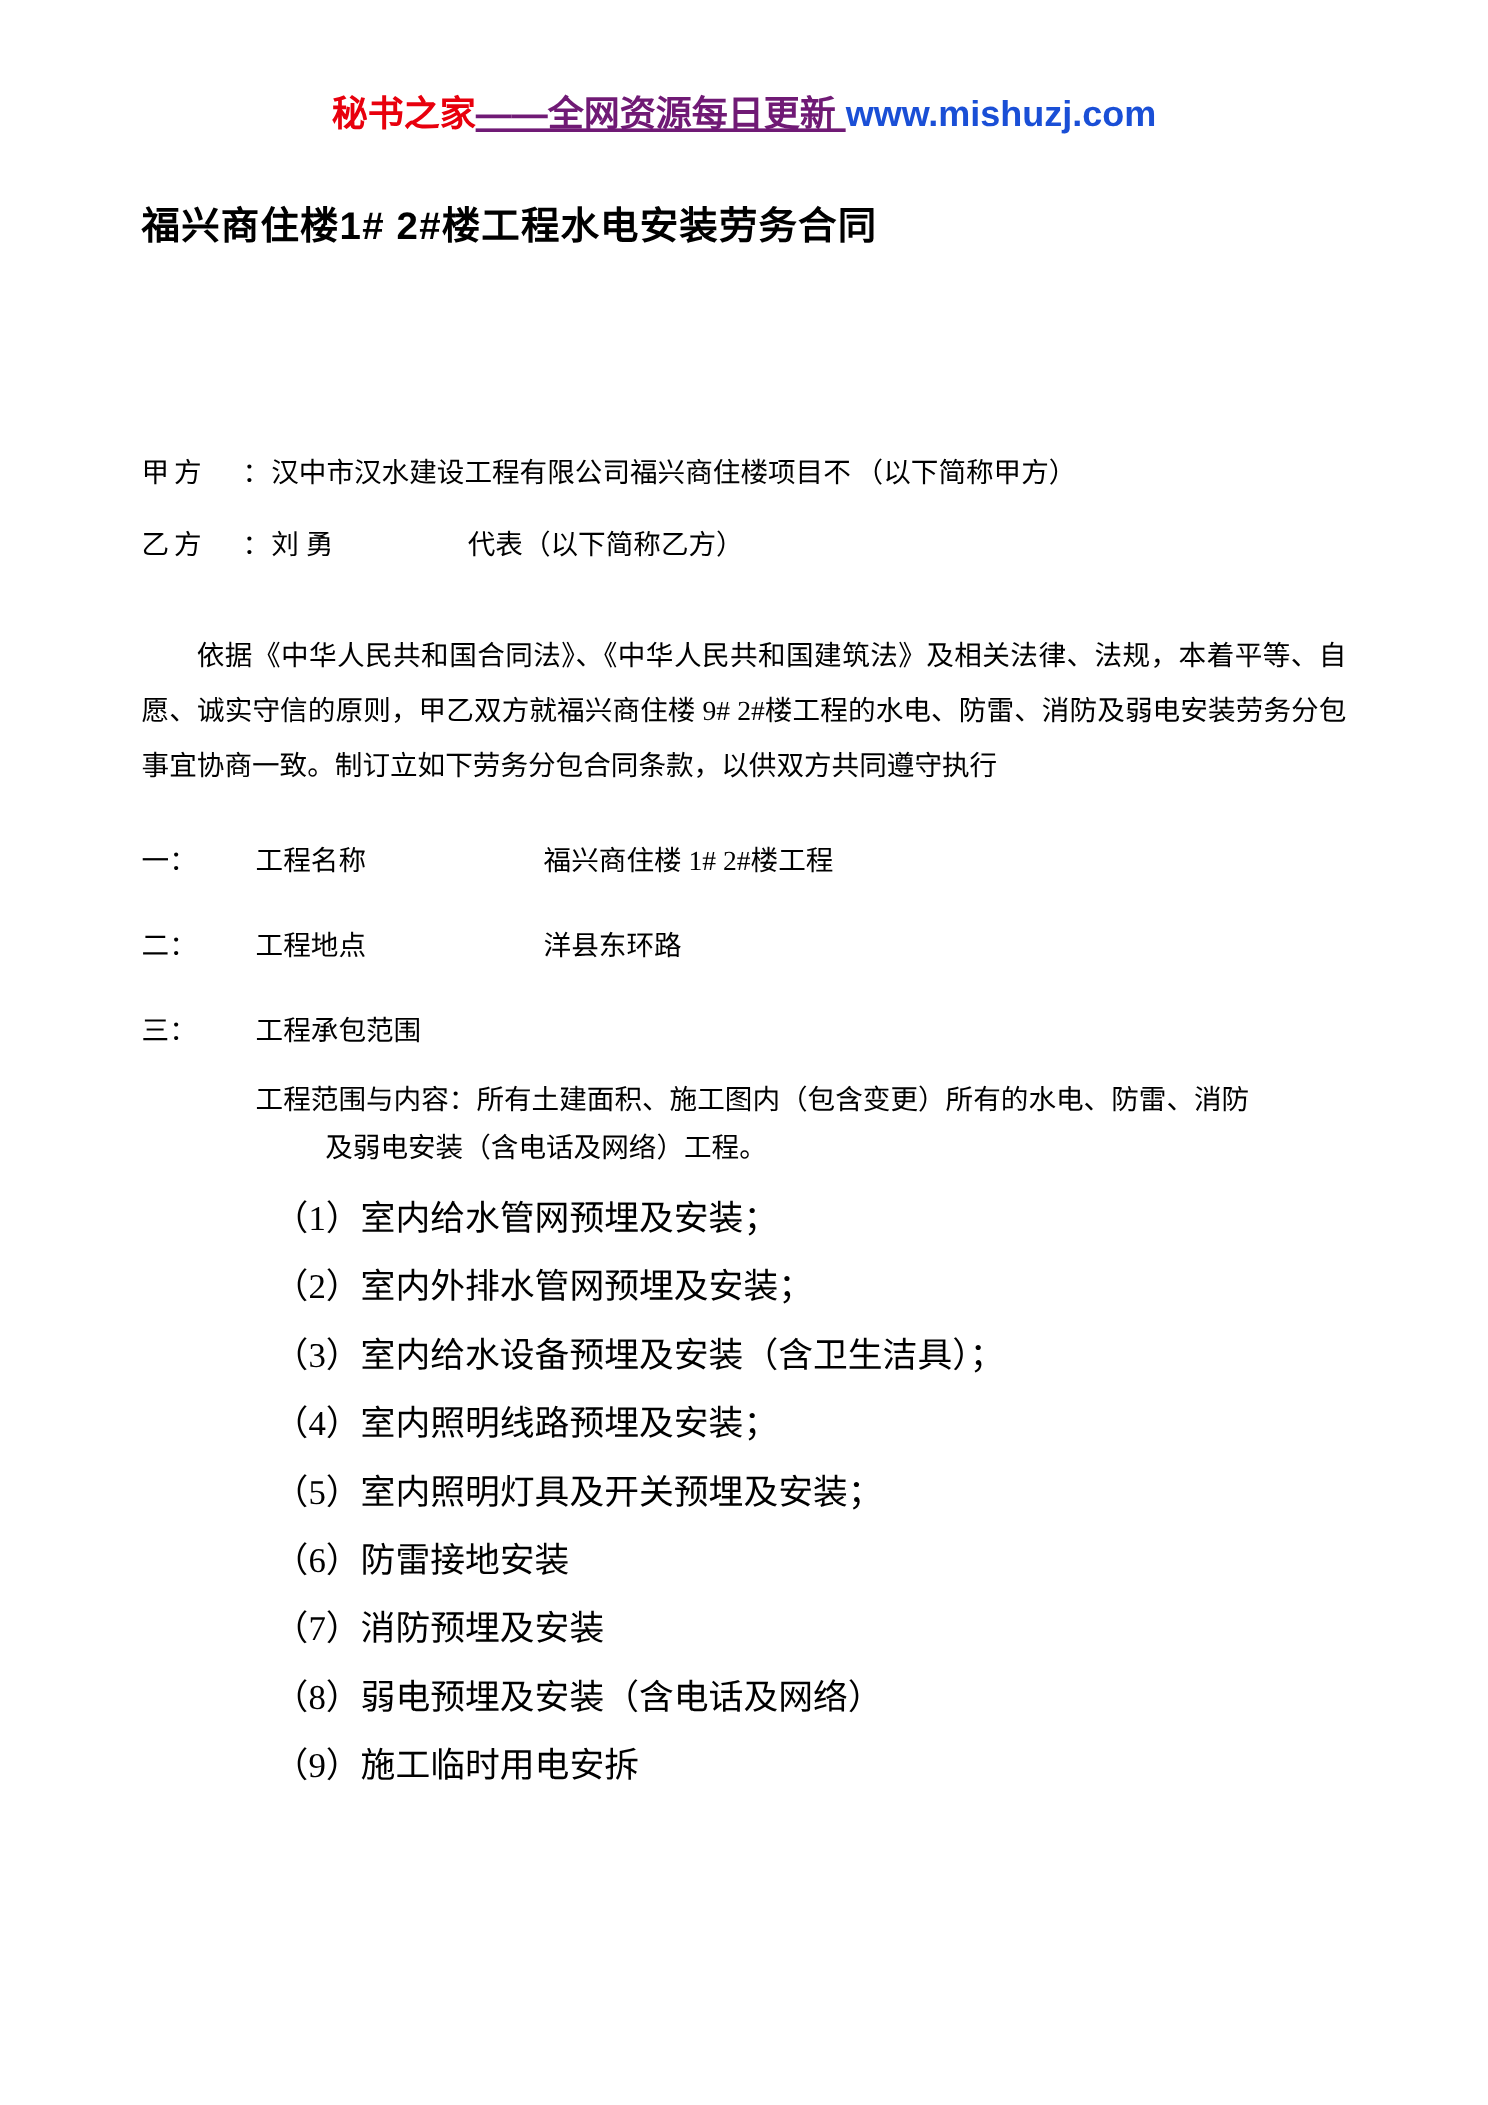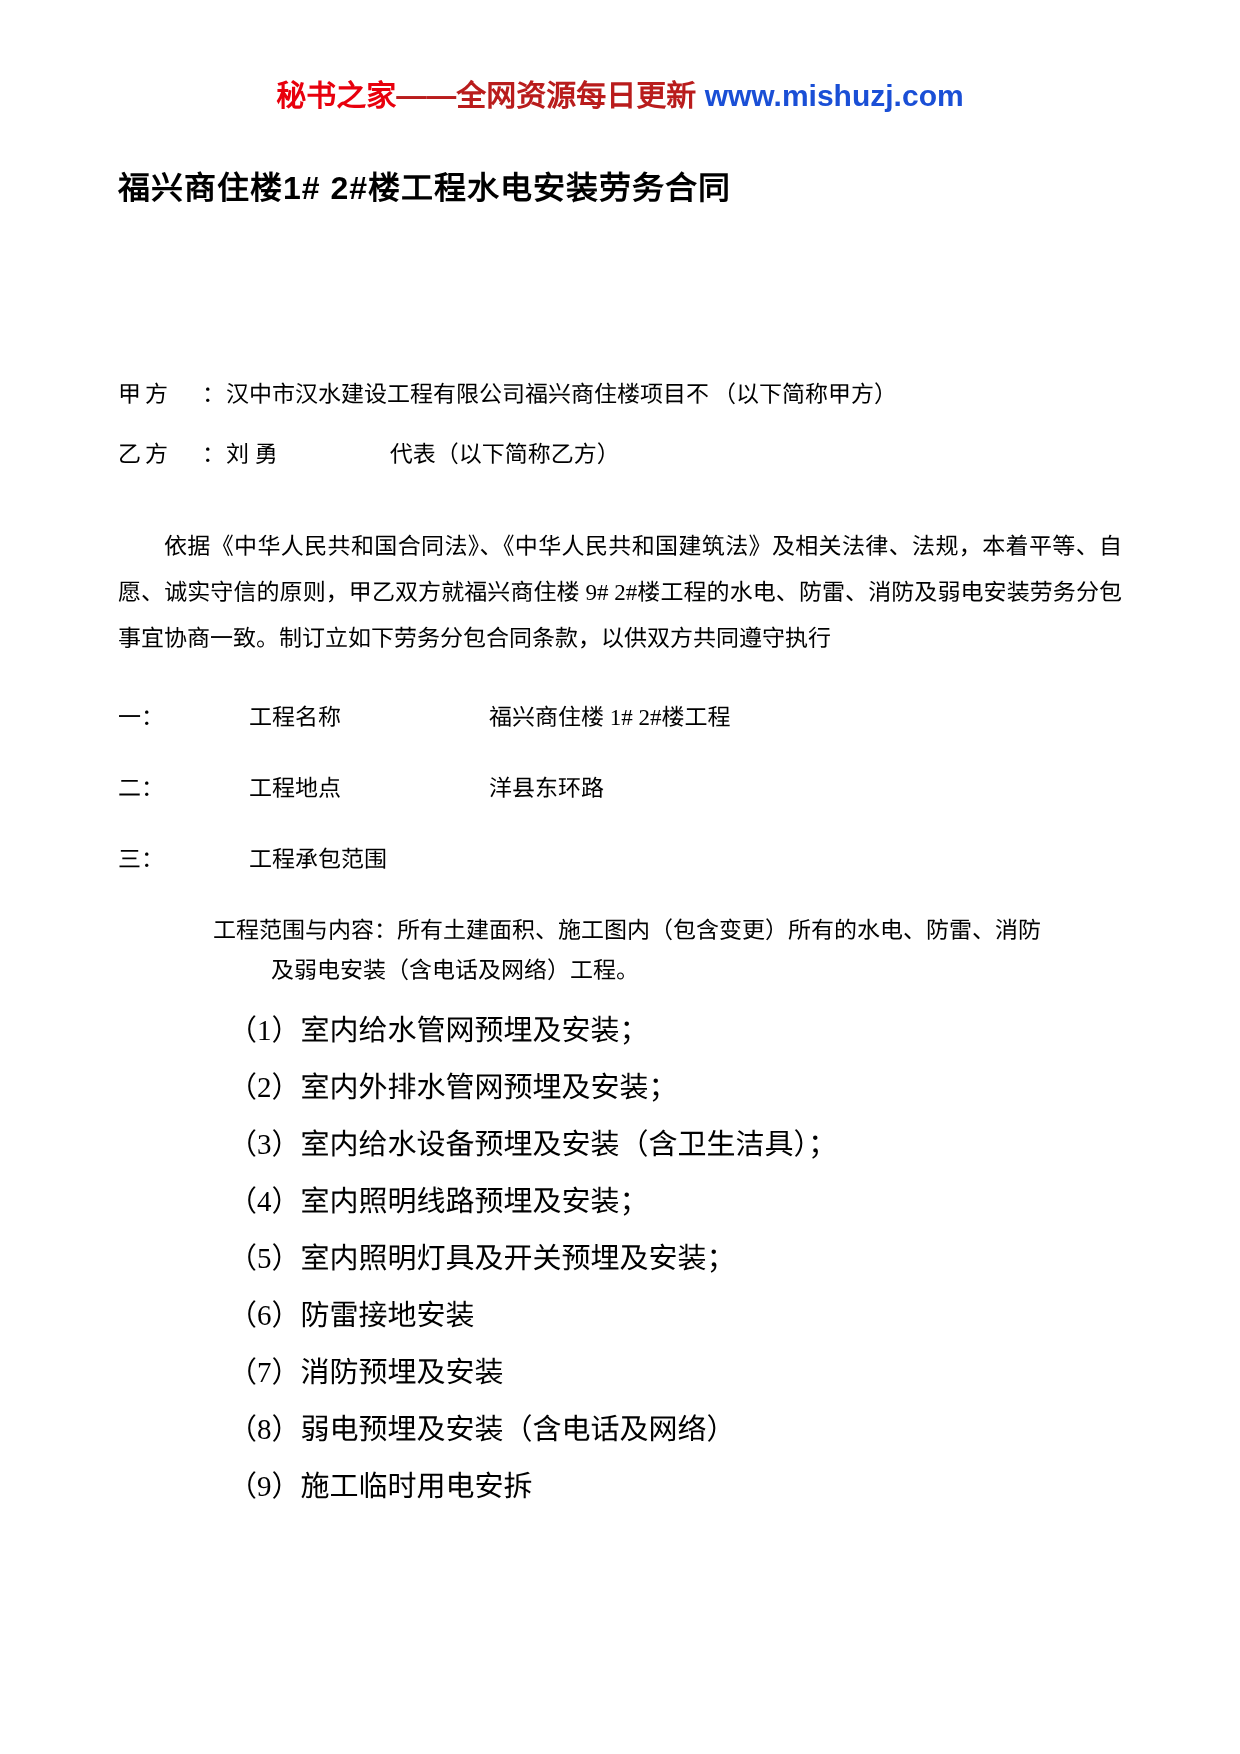--- a/index.html
+++ b/index.html
@@ -30,21 +30,22 @@
     font-weight: bold;
     line-height: 1.2;
     white-space: nowrap;
     font-family: "Liberation Sans", "DejaVu Sans", sans-serif;
   }
   .banner .brand {
     color: #e8000d;
     font-family: "DejaVu Sans", "Liberation Sans", sans-serif;
   }
   .banner .tagline {
-    color: #b91c1c;
+    color: #701a75;
+    text-decoration: underline;
   }
   .banner .url {
     color: #1a4fd6;
   }
 
   
   .doc-title {
     text-align: left;
     font-size: 32px;
     font-weight: bold;
@@ -102,28 +103,27 @@
     display: flex;
     align-items: baseline;
   }
   .clause-num {
     width: 95px;
     flex: 0 0 auto;
   }
   .clause-name {
     width: 240px;
     flex: 0 0 auto;
-    margin-left: 36px;
   }
   .clause-val {
     flex: 1 1 auto;
   }
 
   .scope-intro {
-    margin-top: 36px;
+    margin-top: 22px;
     margin-left: 95px;
     font-size: 23px;
     line-height: 1.75;
     text-align: justify;
   }
   .scope-intro .cont {
     display: block;
     margin-left: 58px;
   }
 

